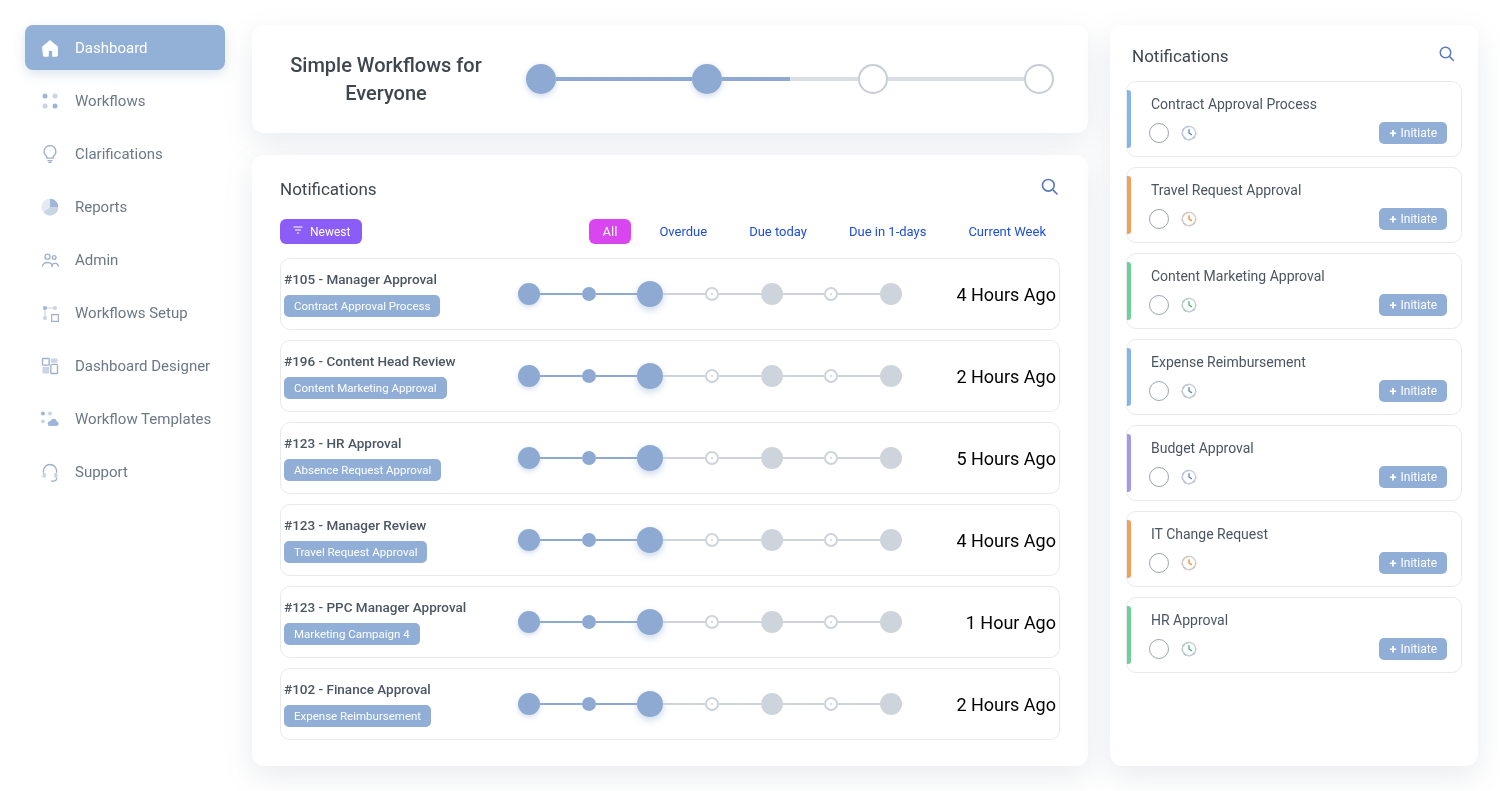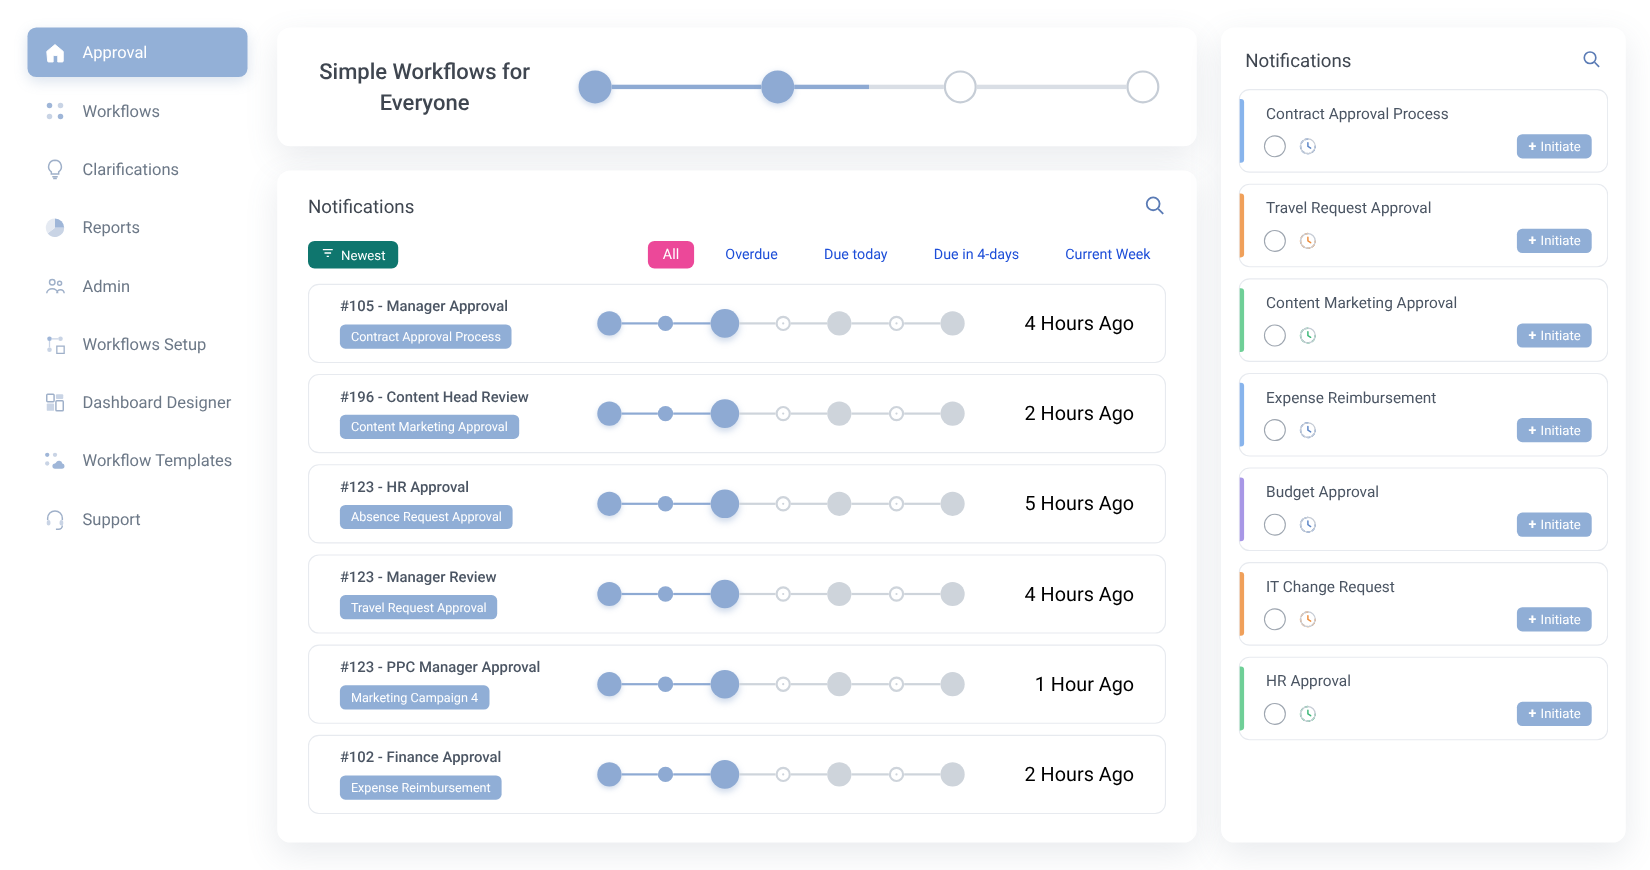--- a/index.html
+++ b/index.html
@@ -79,30 +79,30 @@
   .big-line { height:4px; flex:1; background:#d9dee5; }
   .big-line.filled { background:#8eaad3; }
 
   
   .notif-panel { padding: 22px 28px 26px 28px; display:flex; flex-direction:column; gap: 8px;}
   .panel-head { display:flex; align-items:center; justify-content:space-between; margin-bottom:8px;}
   .panel-title { font-size:17px; font-weight:400; color:#3f4650; }
   .search-ic { color:#5a7bb5; cursor:pointer; }
   .filter-row { display:flex; align-items:center; justify-content:space-between; margin-top:2px; margin-bottom:6px;}
   .pill {
-    background:#0f766e; color:#fff; font-size:12px; padding:5px 12px; border-radius:6px;
+    background:#8b5cf6; color:#fff; font-size:12px; padding:5px 12px; border-radius:6px;
     display:inline-flex; align-items:center; gap:6px; cursor:pointer;
   }
   .tabs { display:flex; gap:14px; align-items:center; }
   .tab { font-size:13px; color:#1d4ed8; padding:5px 14px; border-radius:6px; cursor:pointer; white-space:nowrap;}
-  .tab.active { background:#ec4899; color:#fff; }
+  .tab.active { background:#d946ef; color:#fff; }
 
   .notif-list { display:flex; flex-direction:column; gap:10px; }
   .notif-row {
-    border:1px solid #e7eaef; border-radius:10px; padding:12px 28px;
+    border:1px solid #e7eaef; border-radius:10px; padding:12px 3px;
     display:flex; align-items:center; gap:24px;
   }
   .nr-left { width: 200px; display:flex; flex-direction:column; gap:8px; }
   .nr-title { font-size:13.5px; color:#4b5563; font-weight:500;}
   .nr-tag { background:#90aed6; color:#fff; font-size:11.5px; padding:4px 10px; border-radius:5px; width:fit-content; min-width:130px; text-align:center;}
   .nr-progress { flex:1; display:flex; align-items:center; padding:0 10px;}
   .node { border-radius:50%; flex-shrink:0;}
   .node.lg { width:22px; height:22px; background:#8eaad3; box-shadow:0 2px 5px rgba(126,154,199,0.35);}
   .node.md { width:14px; height:14px; background:#8eaad3;}
   .node.lgcur { width:26px; height:26px; background:#8eaad3; box-shadow:0 3px 7px rgba(126,154,199,0.4);}
@@ -148,21 +148,21 @@
 </head>
 <body>
 
 <nav class="sidebar">
   <div class="nav-item active">
     <span class="nav-icon">
       <svg width="20" height="20" viewBox="0 0 24 24">
           <path d="M3 10.5 12 3l9 7.5V21a1 1 0 0 1-1 1h-5v-7H10v7H5a1 1 0 0 1-1-1z" fill="#fff"></path>
         </svg>
     </span>
-    <span class="nav-label">Approval</span>
+    <span class="nav-label">Dashboard</span>
   </div>
   <div class="nav-item">
     <span class="nav-icon">
       <svg width="20" height="20" viewBox="0 0 24 24">
           <circle cx="6" cy="6" r="3" fill="#9fb6d8"></circle>
           <circle cx="18" cy="6" r="3" fill="#c9d4e5"></circle>
           <circle cx="6" cy="18" r="3" fill="#c9d4e5"></circle>
           <circle cx="18" cy="18" r="3" fill="#9fb6d8"></circle>
         </svg>
     </span>
@@ -274,21 +274,21 @@
           <svg width="12" height="12" viewBox="0 0 24 24" fill="none" stroke="#fff" stroke-width="2.4">
               <path d="M3 6h18M6 12h12M10 18h4"></path>
             </svg>
         </span>
         <span>Newest</span>
       </div>
       <div class="tabs">
         <div class="tab active">All</div>
         <div class="tab">Overdue</div>
         <div class="tab">Due today</div>
-        <div class="tab">Due in 4-days</div>
+        <div class="tab">Due in 1-days</div>
         <div class="tab">Current Week</div>
       </div>
     </div>
 
     <div class="notif-list" id="notif-list">
         <div class="notif-row">
     <div class="nr-left">
       <div class="nr-title">#105 - Manager Approval</div>
       <div class="nr-tag">Contract Approval Process</div>
     </div>

